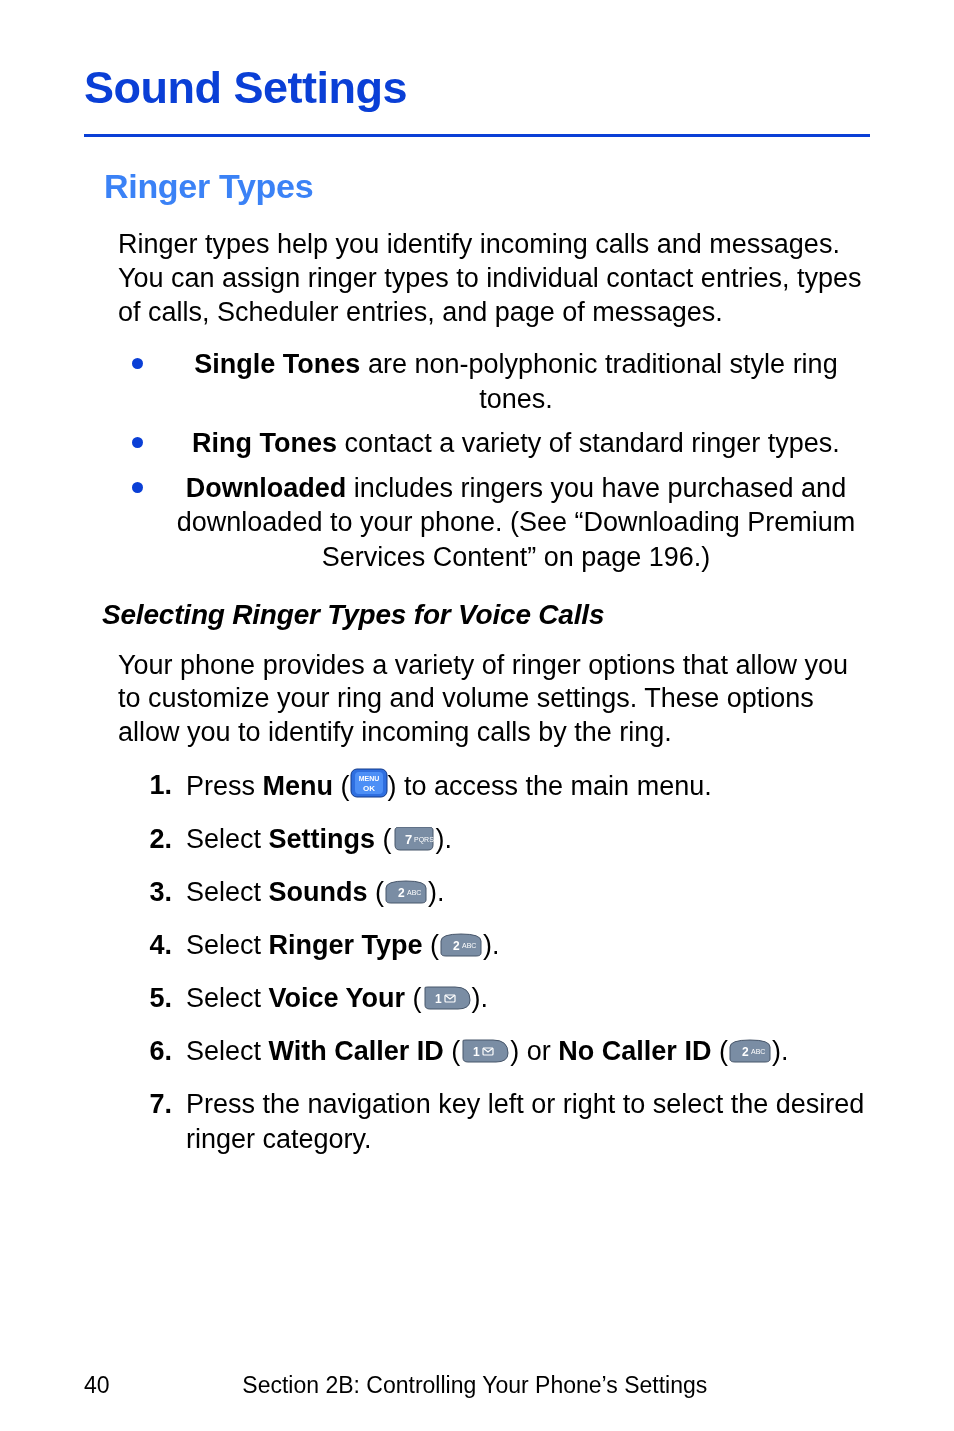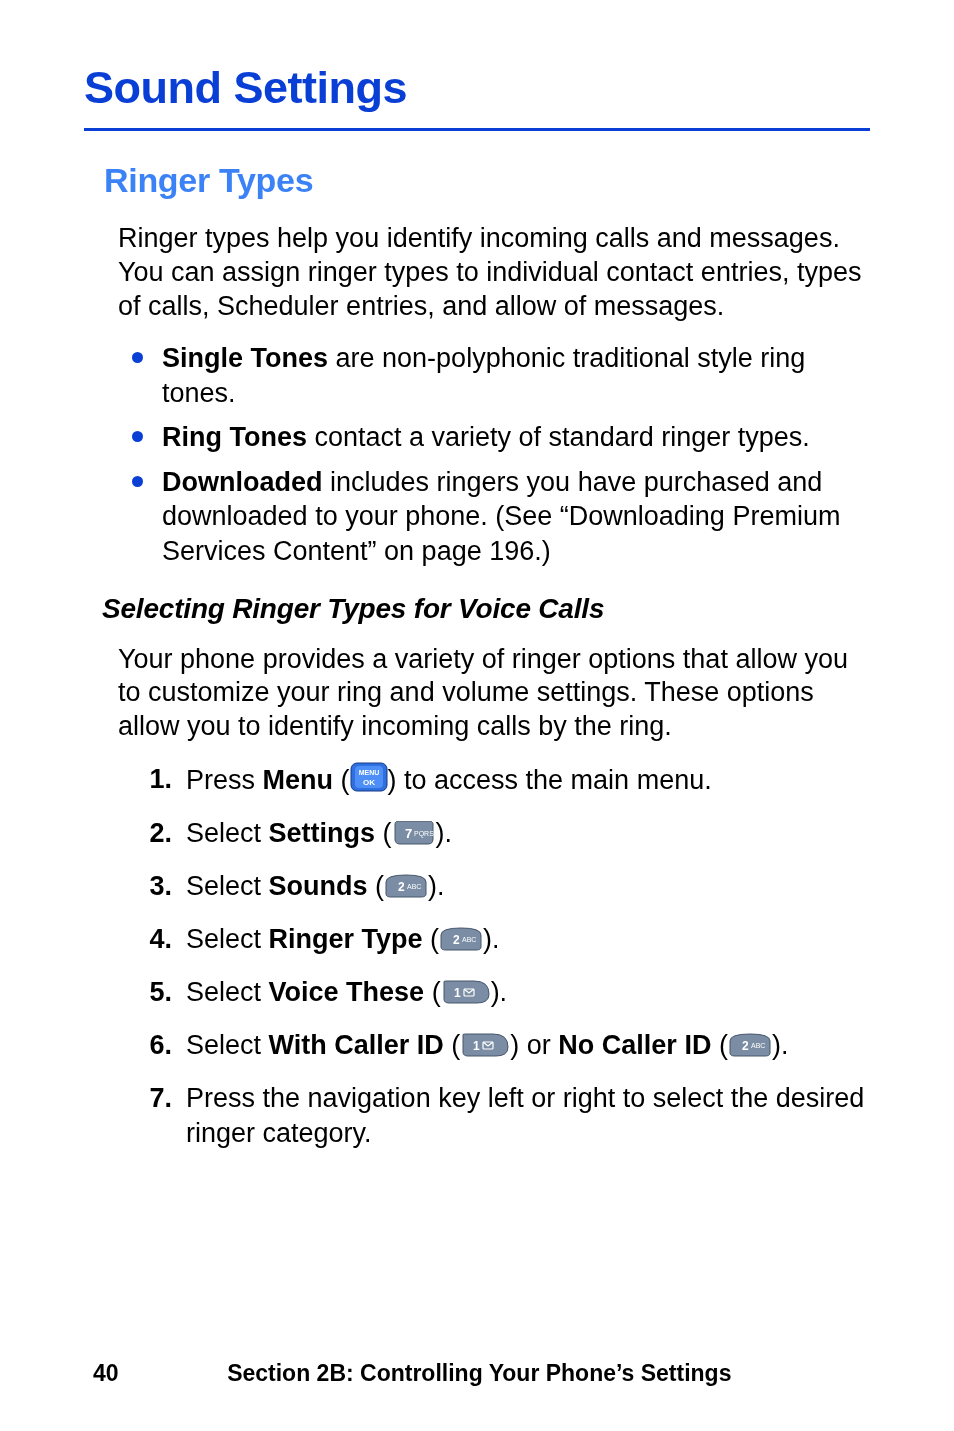--- a/index.html
+++ b/index.html
@@ -9,21 +9,21 @@
     background: #fff;
     font-family: "Myriad Pro", "Segoe UI", "Helvetica Neue", Arial, sans-serif;
     color: #000;
     padding: 62px 84px 0 84px;
     position: relative;
   }
   .page-title {
     font-size: 45px;
     font-weight: 700;
     color: #0a3fd6;
-    padding-bottom: 14px;
+    padding-bottom: 20px;
     border-bottom: 3px solid #0a3fd6;
     margin-bottom: 30px;
     letter-spacing: -0.5px;
   }
   .section-title {
     font-size: 34px;
     font-weight: 700;
     color: #3b82f6;
     margin: 0 0 22px 20px;
     letter-spacing: -0.3px;
@@ -35,20 +35,21 @@
   .para {
     font-size: 27px;
     line-height: 1.25;
     margin-bottom: 18px;
     color: #000;
   }
   ul.bullets {
     list-style: none;
     margin: 0 0 24px 0;
     padding: 0;
+    text-align: center;
   }
   ul.bullets li {
     position: relative;
     font-size: 27px;
     line-height: 1.28;
     padding-left: 44px;
     margin-bottom: 10px;
   }
   ul.bullets li::before {
     content: "";
@@ -95,50 +96,49 @@
     left: 0;
     top: 0;
     font-weight: 700;
     font-size: 27px;
     width: 46px;
     text-align: right;
   }
   .b { font-weight: 700; }
   .footer {
     position: absolute;
-    bottom: 44px;
+    bottom: 32px;
     left: 84px;
     right: 84px;
     display: flex;
     justify-content: space-between;
     font-size: 23px;
-    font-weight: 700;
-    color: #000;
-    margin-left: 9px;
+    font-weight: 400;
+    color: #000;
   }
   .footer .pgnum { }
   .footer .sect { flex: 1; text-align: center; }
 
   
   .key-menu, .key-7, .key-2a, .key-2b, .key-1a, .key-1b {
     display: inline-block;
     vertical-align: -3px;
   }
   .key-menu svg, .key-7 svg, .key-2a svg, .key-2b svg, .key-1a svg, .key-1b svg { display: block; }
 </style>
 </head>
 <body>
 
 <h1 class="page-title">Sound Settings</h1>
 
 <h2 class="section-title">Ringer Types</h2>
 
 <div class="body-block">
 
-  <p class="para">Ringer types help you identify incoming calls and messages. You can assign ringer types to individual contact entries, types of calls, Scheduler entries, and allow of messages.</p>
+  <p class="para">Ringer types help you identify incoming calls and messages. You can assign ringer types to individual contact entries, types of calls, Scheduler entries, and page of messages.</p>
 
   <ul class="bullets">
     <li>
       <span class="b">Single Tones</span><span> are non-polyphonic traditional style ring tones.</span>
     </li>
     <li>
       <span class="b">Ring Tones</span><span> contact a variety of standard ringer types.</span>
     </li>
     <li>
       <span class="b">Downloaded</span><span> includes ringers you have purchased and downloaded to your phone. (See “Downloading Premium Services Content” on page 196.)</span>
@@ -177,21 +177,21 @@
           </svg></span><span>).</span>
     </li>
     <li>
       <span>Select </span><span class="b">Ringer Type</span><span> (</span><span class="key-2a"><svg width="44" height="24">
             <path d="M2 20 Q2 23 7 23 L37 23 Q42 23 42 20 L42 8 Q42 1 22 1 Q2 1 2 8 Z" fill="#7a8da4" stroke="#47566a" stroke-width="1"></path>
             <text x="14" y="17" font-family="Arial" font-size="12" font-weight="bold" fill="#fff">2</text>
             <text x="23" y="15" font-family="Arial" font-size="7" fill="#fff">ABC</text>
           </svg></span><span>).</span>
     </li>
     <li>
-      <span>Select </span><span class="b">Voice These</span><span> (</span><span class="key-1a"><svg width="50" height="24">
+      <span>Select </span><span class="b">Voice Your</span><span> (</span><span class="key-1a"><svg width="50" height="24">
             <path d="M3 2 Q2 1 6 1 L33 1 Q48 1 48 14 Q48 23 36 23 L8 23 Q3 23 3 19 Z" fill="#7a8da4" stroke="#47566a" stroke-width="1"></path>
             <text x="13" y="17" font-family="Arial" font-size="12" font-weight="bold" fill="#fff">1</text>
             <rect x="23" y="9" width="10" height="7" rx="1" fill="none" stroke="#fff" stroke-width="1.2"></rect>
             <path d="M23 9 L28 13 L33 9" fill="none" stroke="#fff" stroke-width="1.2"></path>
           </svg></span><span>).</span>
     </li>
     <li>
       <span>Select </span><span class="b">With Caller ID</span><span> (</span><span class="key-1b"><svg width="50" height="24">
             <path d="M3 2 Q2 1 6 1 L33 1 Q48 1 48 14 Q48 23 36 23 L8 23 Q3 23 3 19 Z" fill="#7a8da4" stroke="#47566a" stroke-width="1"></path>
             <text x="13" y="17" font-family="Arial" font-size="12" font-weight="bold" fill="#fff">1</text>

